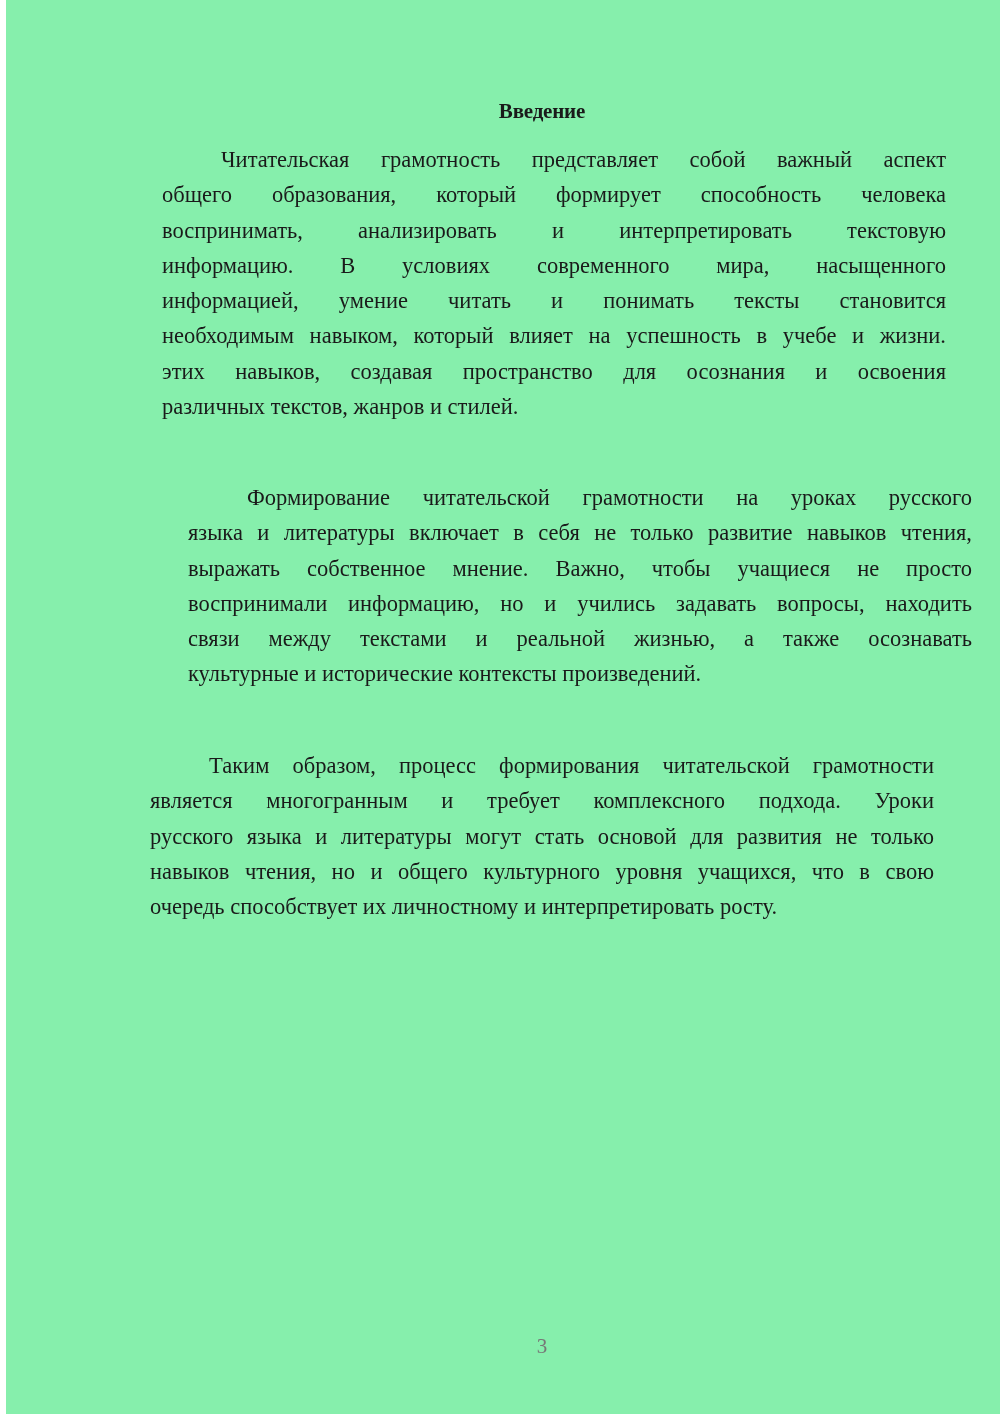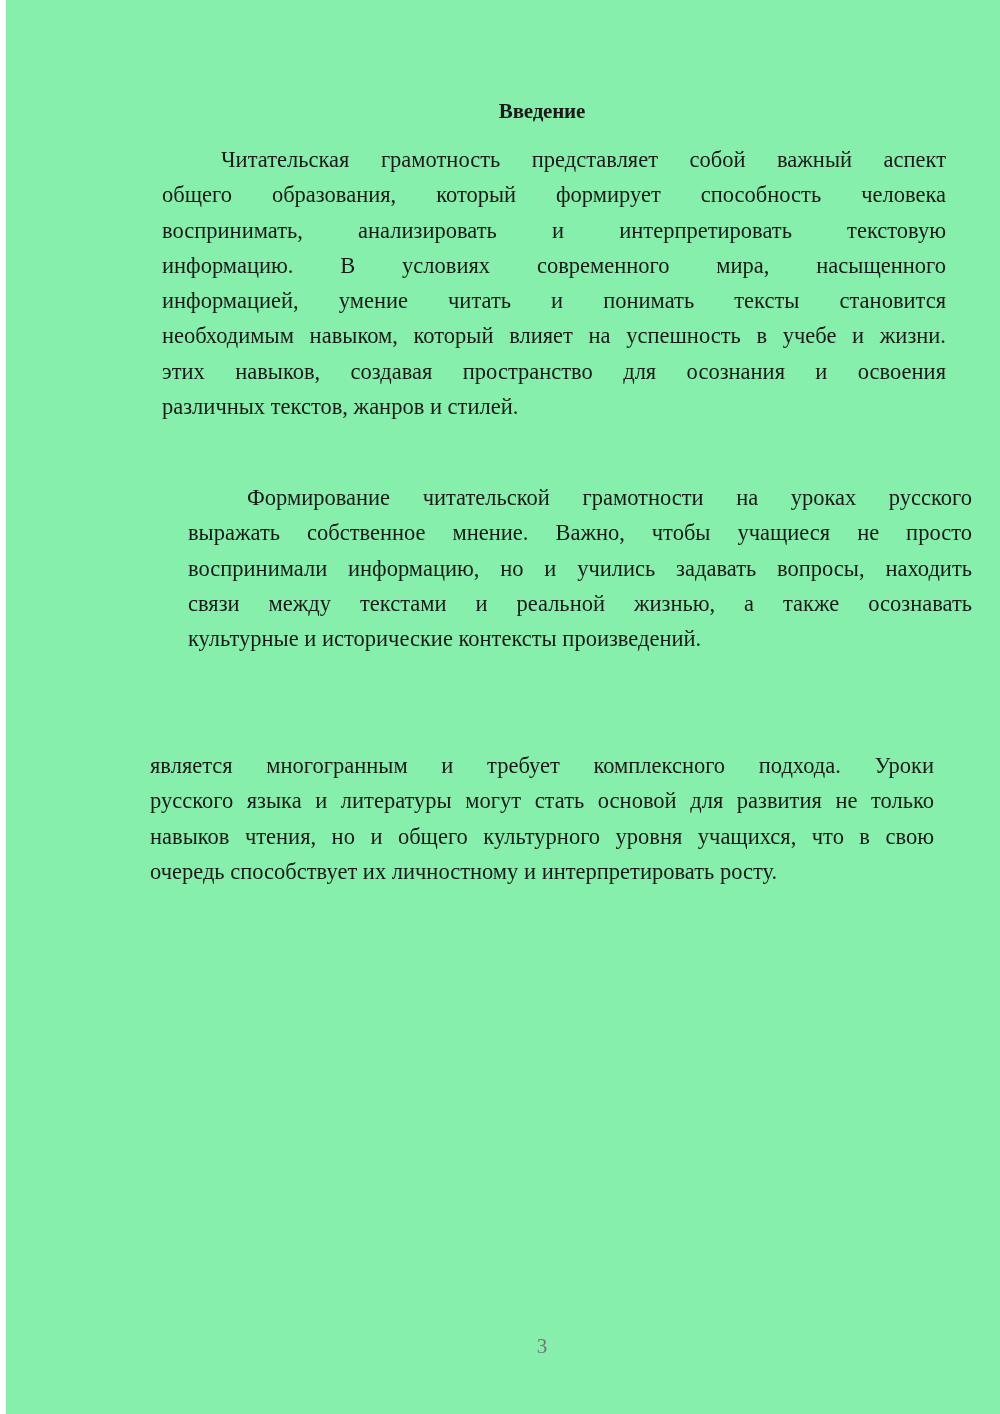--- a/index.html
+++ b/index.html
@@ -80,27 +80,29 @@
     <span class="line">воспринимать, анализировать и интерпретировать текстовую</span>
     <span class="line">информацию. В условиях современного мира, насыщенного</span>
     <span class="line">информацией, умение читать и понимать тексты становится</span>
     <span class="line">необходимым навыком, который влияет на успешность в учебе и жизни.</span>
     <span class="line">этих навыков, создавая пространство для осознания и освоения</span>
     <span class="line last">различных текстов, жанров и стилей.</span>
   </div>
 
   <div class="body-text p2">
     <span class="line indent">Формирование читательской грамотности на уроках русского</span>
+    <span class="line">языка и литературы включает в себя не только развитие навыков чтения,</span>
     <span class="line">выражать собственное мнение. Важно, чтобы учащиеся не просто</span>
     <span class="line">воспринимали информацию, но и учились задавать вопросы, находить</span>
     <span class="line">связи между текстами и реальной жизнью, а также осознавать</span>
     <span class="line last">культурные и исторические контексты произведений.</span>
   </div>
 
   <div class="body-text p3">
+    <span class="line indent">Таким образом, процесс формирования читательской грамотности</span>
     <span class="line">является многогранным и требует комплексного подхода. Уроки</span>
     <span class="line">русского языка и литературы могут стать основой для развития не только</span>
     <span class="line">навыков чтения, но и общего культурного уровня учащихся, что в свою</span>
     <span class="line last">очередь способствует их личностному и интерпретировать росту.</span>
   </div>
 
   <div class="page-number">3</div>
 
 </div>
 

